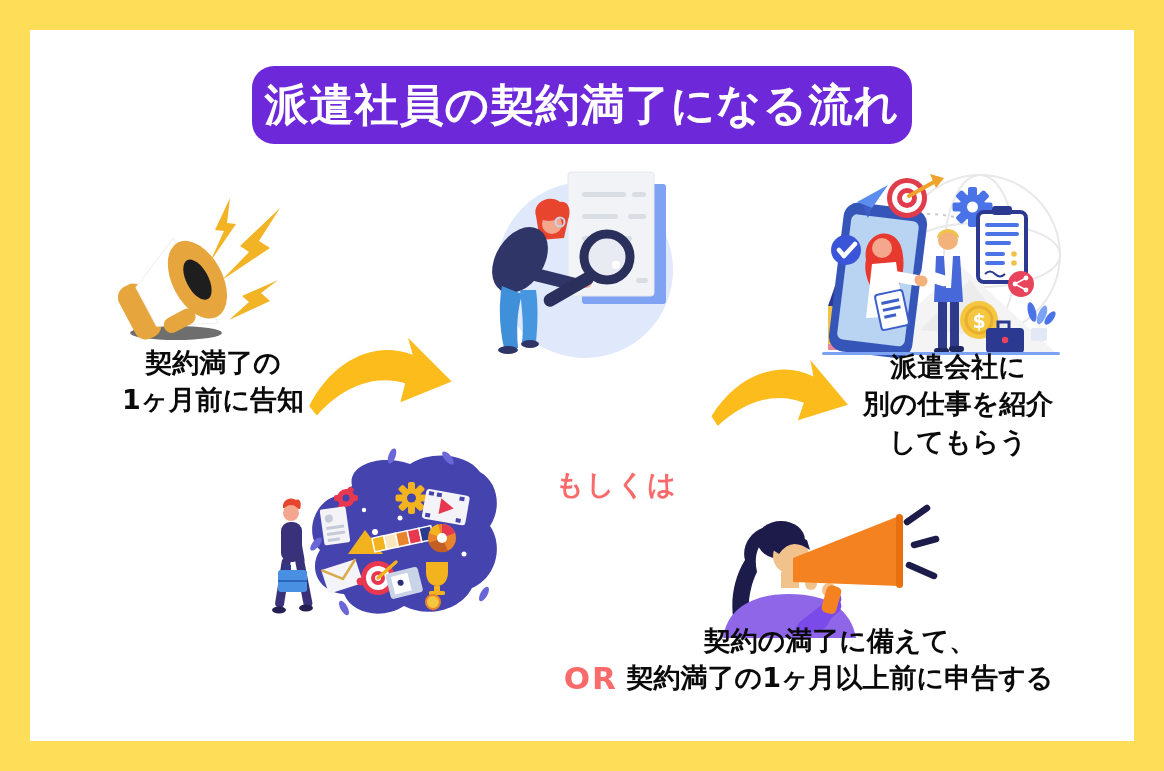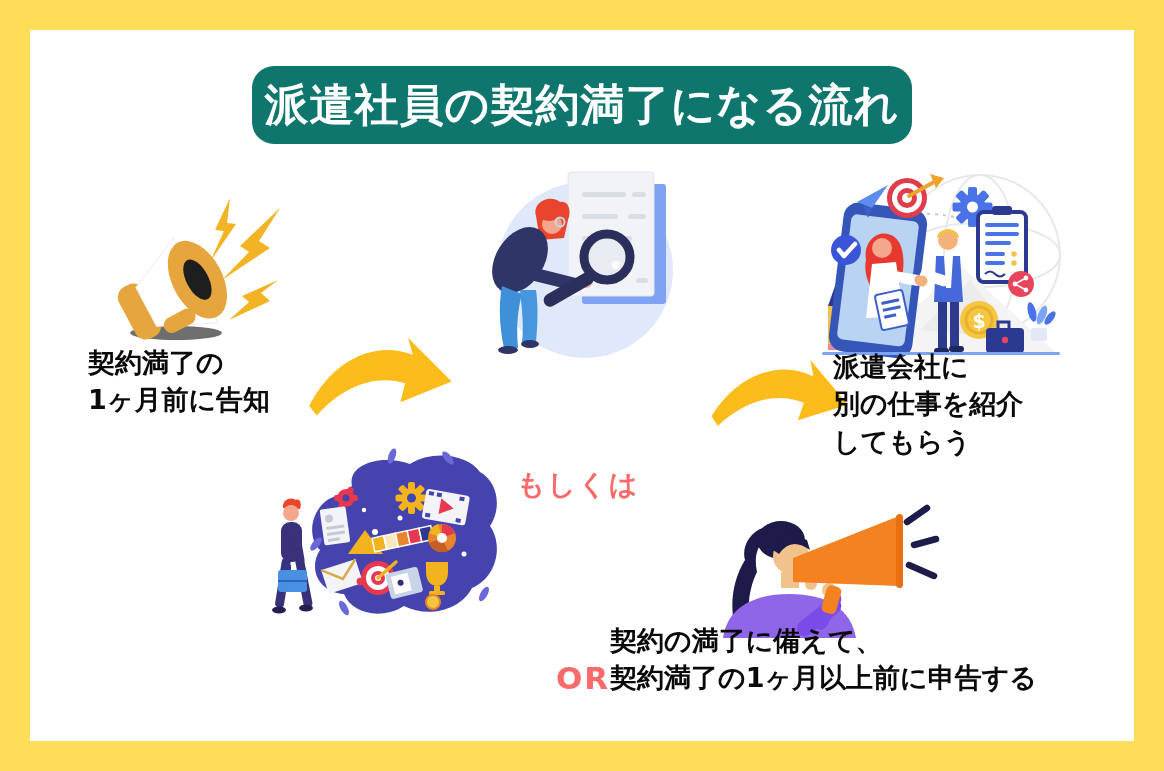--- a/index.html
+++ b/index.html
@@ -3,31 +3,31 @@
 <meta charset="utf-8">
 <style>
   * { margin:0; padding:0; box-sizing:border-box; }
   html,body { width:1164px; height:771px; }
   body { font-family:"DejaVu Sans","Liberation Sans",sans-serif; background:#FEDD59; }
   .frame { position:relative; width:1164px; height:771px; background:#FEDD59; overflow:hidden; }
   .canvas { position:absolute; left:30px; top:30px; width:1104px; height:711px; background:#FFFFFF; }
   .abs { position:absolute; }
   .title-banner {
     left:252px; top:66px; width:660px; height:78px;
-    background:#0f766e; border-radius:22px;
+    background:#6d28d9; border-radius:22px;
     display:flex; align-items:center; justify-content:center;
     color:#FFFFFF; font-size:44px; font-weight:800; letter-spacing:1px;
     white-space:nowrap;
   }
   .step-label {
-    font-weight:700; color:#0A0A0A; 
+    font-weight:700; color:#0A0A0A; text-align:center;
     font-size:27px; line-height:1.38; white-space:pre-line;
   }
   .accent-label {
-    font-weight:700; color:#F96B6B; text-align:center;
+    font-weight:700; color:#F96B6B; text-align:right;
     font-size:28px; letter-spacing:2px; white-space:nowrap;
   }
   svg { display:block; }
 </style>
 </head>
 <body>
 
 <div class="frame">
   <div class="canvas"></div>
 

